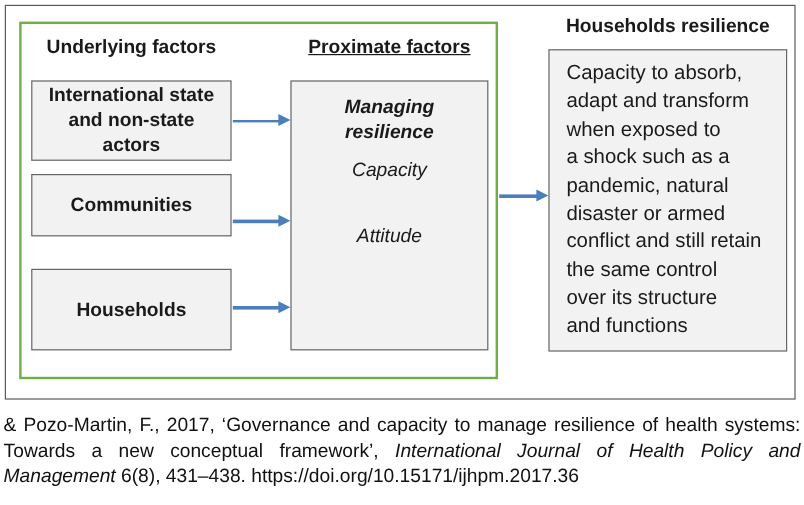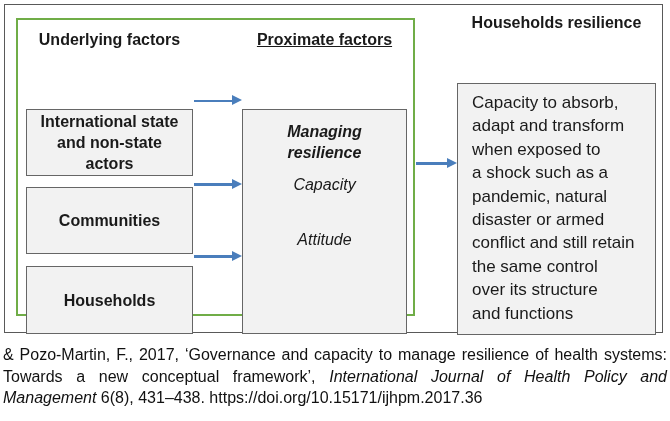--- a/index.html
+++ b/index.html
@@ -33,39 +33,38 @@
     font-size: 16px;
     line-height: 20px;
   }
   .hdr-underlying { left: 26px; top: 30px; width: 167px; }
   .hdr-proximate  { left: 242px; top: 30px; width: 165px; text-decoration: underline; }
   .hdr-livelihood { left: 457px; top: 13px; width: 199px; }
   .gray-box {
     position: absolute;
     background: #f2f2f2;
     border: 1.5px solid #666666;
-    margin-top: 42px;
   }
   .center-flex {
     display: flex;
     align-items: center;
     justify-content: center;
     text-align: center;
   }
   .factor-box {
     left: 26px;
     width: 167px;
     font-weight: bold;
     font-size: 16px;
     line-height: 21px;
     white-space: pre-line;
     text-align: center;
   }
   .box-institutions { top: 67px;  height: 67px; }
-  .box-communities  { top: 145px; height: 67px; text-align: right; }
+  .box-communities  { top: 145px; height: 52px; text-align: right; }
   .box-households   { top: 224px; height: 68px; }
   .managing-box {
     left: 242px; top: 67px;
     width: 165px; height: 225px;
   }
   .managing-box .inner {
     position: absolute;
     left: 0; width: 100%;
     text-align: center;
     font-size: 16px;

